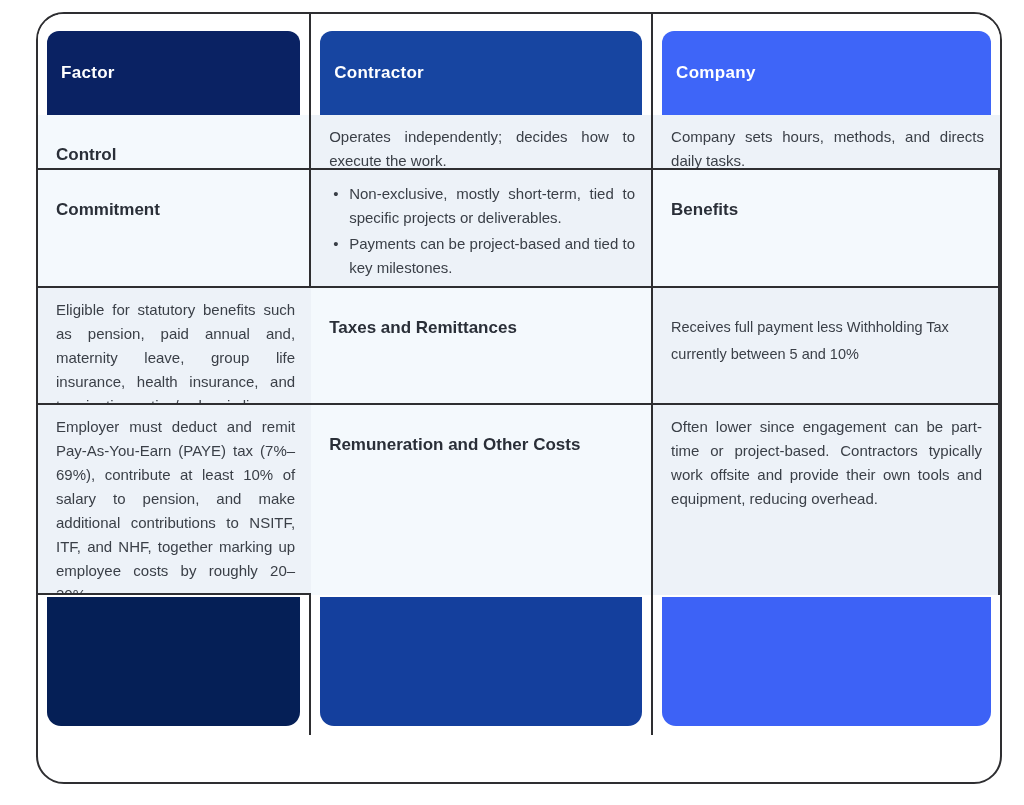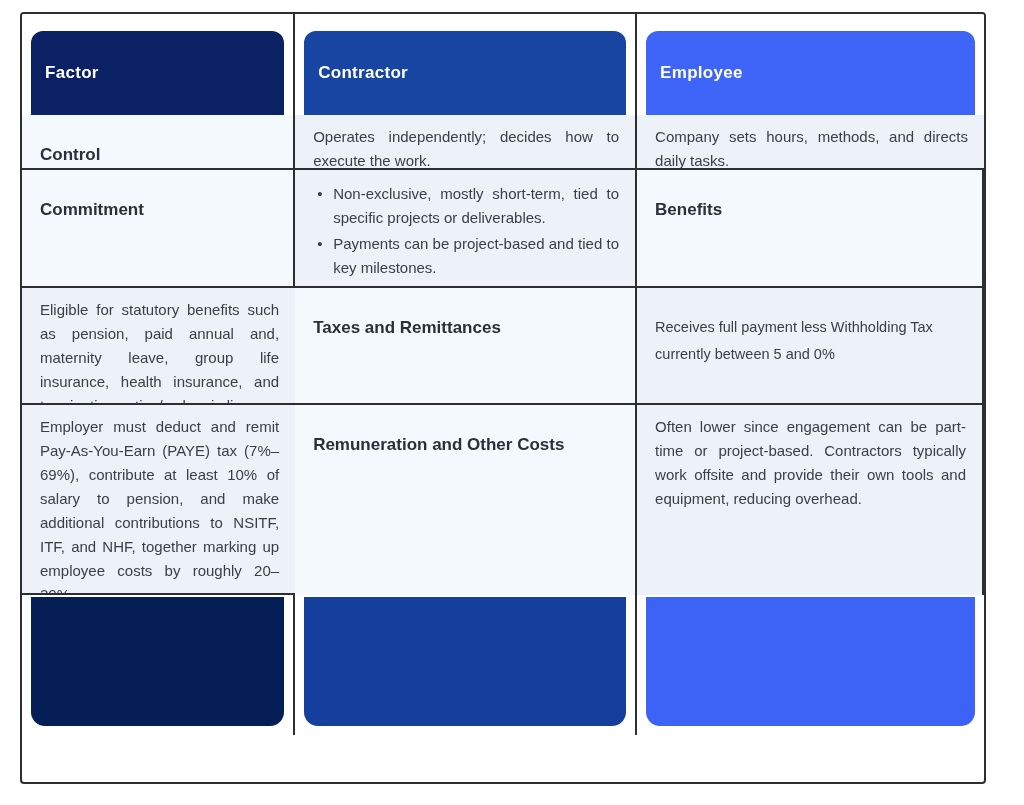--- a/index.html
+++ b/index.html
@@ -5,26 +5,26 @@
   html, body {
     margin: 0;
     padding: 0;
     background: #ffffff;
     width: 1024px;
     height: 805px;
     font-family: "Liberation Sans", sans-serif;
   }
   .table-wrap {
     position: absolute;
-    left: 20px;
+    left: 36px;
     top: 12px;
     width: 966px;
     height: 772px;
     border: 2px solid var(--border, #2e2e31);
-    border-radius: 4px;
+    border-radius: 28px;
     background: #ffffff;
     overflow: hidden;
     box-sizing: border-box;
   }
   .grid {
     display: grid;
     width: 100%;
     height: 100%;
     grid-template-columns: 274fr 343fr 348fr;
     grid-template-rows: 101px 55px 118px 117px 190px 140px auto;
@@ -125,21 +125,21 @@
         <span>Factor</span>
       </div>
     </div>
     <div class="cell head-cell col-b">
       <div class="head-block contractor-head">
         <span>Contractor</span>
       </div>
     </div>
     <div class="cell head-cell">
       <div class="head-block employee-head">
-        <span>Employee</span>
+        <span>Company</span>
       </div>
     </div>
 
     <div class="cell factor-cell col-a hline">
       <div class="factor-label">Control</div>
     </div>
     <div class="cell content-cell col-b hline">
       <p>Operates independently; decides how to execute the work.</p>
     </div>
     <div class="cell content-cell hline">
@@ -160,21 +160,21 @@
       <div class="factor-label">Benefits</div>
     </div>
     <div class="cell content-cell hline">
       <p>Eligible for statutory benefits such as pension, paid annual and, maternity leave, group life insurance, health insurance, and termination notice/ salary in lieu.</p>
     </div>
 
     <div class="cell factor-cell col-a hline">
       <div class="factor-label">Taxes and Remittances</div>
     </div>
     <div class="cell content-cell col-b hline alt-font">
-      <p>Receives full payment less Withholding Tax currently between 5 and 0%</p>
+      <p>Receives full payment less Withholding Tax currently between 5 and 10%</p>
     </div>
     <div class="cell content-cell hline">
       <p>Employer must deduct and remit Pay-As-You-Earn (PAYE) tax (7%–69%), contribute at least 10% of salary to pension, and make additional contributions to NSITF, ITF, and NHF, together marking up employee costs by roughly 20–30%.</p>
     </div>
 
     <div class="cell factor-cell col-a">
       <div class="factor-label">Remuneration and Other Costs</div>
     </div>
     <div class="cell content-cell col-b">
       <p>Often lower since engagement can be part-time or project-based. Contractors typically work offsite and provide their own tools and equipment, reducing overhead.</p>

